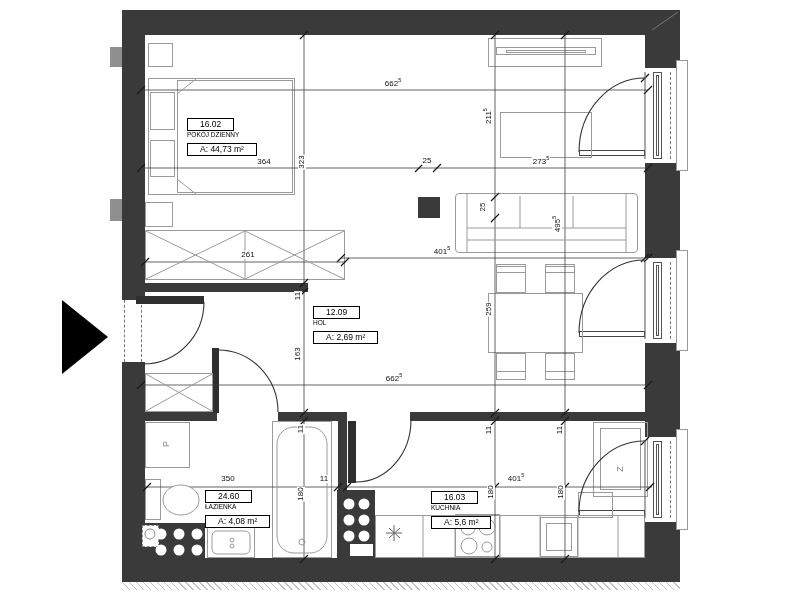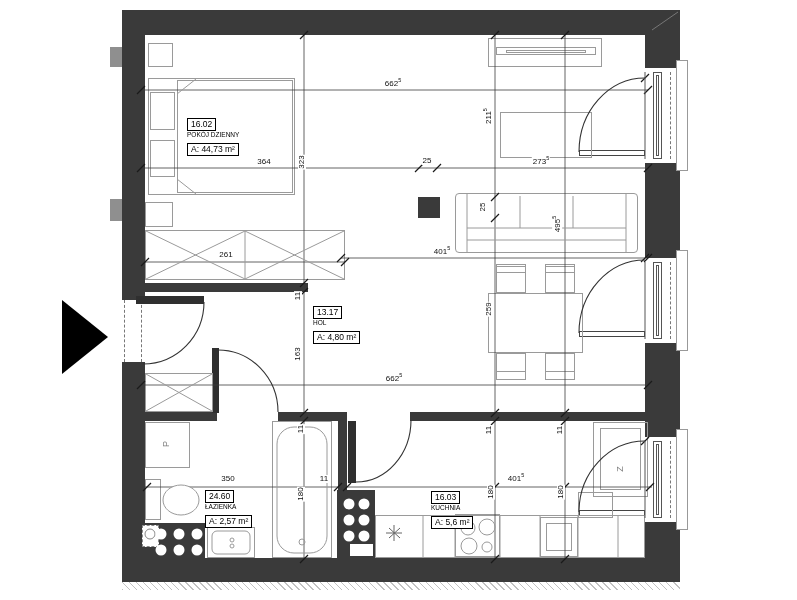--- a/index.html
+++ b/index.html
@@ -16,21 +16,21 @@
   .slab{position:absolute;border:1px solid #999;background:#fff;box-sizing:border-box;}
   .dash-v{position:absolute;width:0;border-left:1px dashed #777;}
   .hatch{position:absolute;background:repeating-linear-gradient(45deg,#c2c2c2 0 1px,transparent 1px 5px);}
   svg#ov{position:absolute;left:0;top:0;pointer-events:none;}
   .dim{position:absolute;font-size:8px;color:#111;background:#fff;padding:0 1px;
        transform:translate(-50%,-50%);white-space:nowrap;line-height:1;}
   .dim.v{transform:translate(-50%,-50%) rotate(-90deg);}
   .dim sup{font-size:5.5px;vertical-align:super;}
   .dim.app{color:#808080;font-size:9px;background:transparent;}
   .rlabel{position:absolute;line-height:1;}
-  .rlabel .id,.rlabel .ar{border:1px solid #000;background:#fff;padding:1px 3px;
+  .rlabel .id,.rlabel .ar{border:1px solid #000;background:#fff;padding:1px 12px;
        font-size:8.5px;display:inline-block;margin:0 0 1px 0;}
   .rlabel .nm{font-size:6.5px;background:#fff;display:block;margin:0 0 1px 0;white-space:nowrap;}
   #arrow{position:absolute;left:62px;top:300px;width:0;height:0;
        border-top:37px solid transparent;border-bottom:37px solid transparent;border-left:46px solid #000;}
 </style>
 </head>
 <body>
 
 <div id="plan">
 
@@ -174,21 +174,21 @@
         <circle cx="364" cy="536" r="5.5"></circle>
     </g>
     <rect x="350" y="544" width="23" height="12" fill="#fff"></rect>
   </svg>
 
   <div id="labels">
       <span class="dim" style="left: 393px; top: 83px;">662<sup>5</sup></span>
       <span class="dim" style="left: 264px; top: 162px;">364</span>
       <span class="dim" style="left: 427px; top: 161px;">25</span>
       <span class="dim" style="left: 541px; top: 161px;">273<sup>5</sup></span>
-      <span class="dim" style="left: 226px; top: 255px;">261</span>
+      <span class="dim" style="left: 248px; top: 255px;">261</span>
       <span class="dim" style="left: 442px; top: 251px;">401<sup>5</sup></span>
       <span class="dim" style="left: 394px; top: 378px;">662<sup>5</sup></span>
       <span class="dim" style="left: 228px; top: 479px;">350</span>
       <span class="dim" style="left: 324px; top: 479px;">11</span>
       <span class="dim" style="left: 516px; top: 478px;">401<sup>5</sup></span>
       <span class="dim v" style="left: 302px; top: 162px;">323</span>
       <span class="dim v" style="left: 488px; top: 116px;">211<sup>5</sup></span>
       <span class="dim v" style="left: 483px; top: 207px;">25</span>
       <span class="dim v" style="left: 489px; top: 309px;">259</span>
       <span class="dim v" style="left: 489px; top: 430px;">11</span>
@@ -196,17 +196,17 @@
       <span class="dim v" style="left: 557px; top: 224px;">495<sup>5</sup></span>
       <span class="dim v" style="left: 560px; top: 430px;">11</span>
       <span class="dim v" style="left: 561px; top: 492px;">180</span>
       <span class="dim v" style="left: 298px; top: 296px;">11</span>
       <span class="dim v" style="left: 298px; top: 354px;">163</span>
       <span class="dim v" style="left: 301px; top: 429px;">11</span>
       <span class="dim v" style="left: 301px; top: 494px;">180</span>
       <span class="dim v app" style="left: 166px; top: 444px;">P</span>
       <span class="dim v app" style="left: 620px; top: 469px;">Z</span>
       <div class="rlabel" style="left: 187px; top: 114px;"><div class="id">16.02</div><div class="nm">POKÓJ DZIENNY</div><div class="ar">A: 44,73 m²</div></div>
-      <div class="rlabel" style="left: 313px; top: 302px;"><div class="id">13.17</div><div class="nm">HOL</div><div class="ar">A: 4,80 m²</div></div>
-      <div class="rlabel" style="left: 205px; top: 486px;"><div class="id">24.60</div><div class="nm">ŁAZIENKA</div><div class="ar">A: 2,57 m²</div></div>
+      <div class="rlabel" style="left: 313px; top: 302px;"><div class="id">12.09</div><div class="nm">HOL</div><div class="ar">A: 2,69 m²</div></div>
+      <div class="rlabel" style="left: 205px; top: 486px;"><div class="id">24.60</div><div class="nm">ŁAZIENKA</div><div class="ar">A: 4,08 m²</div></div>
       <div class="rlabel" style="left: 431px; top: 487px;"><div class="id">16.03</div><div class="nm">KUCHNIA</div><div class="ar">A: 5,6 m²</div></div>
     </div>
 </div>
 
 </body></html>

